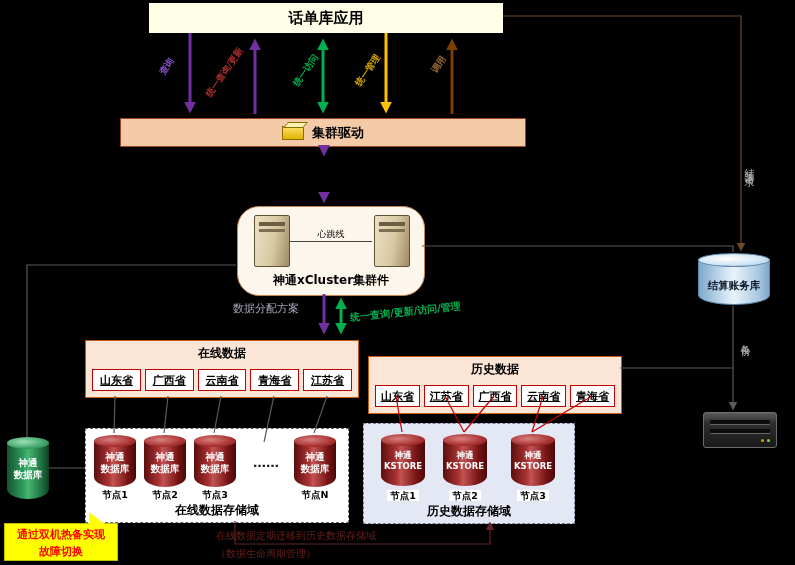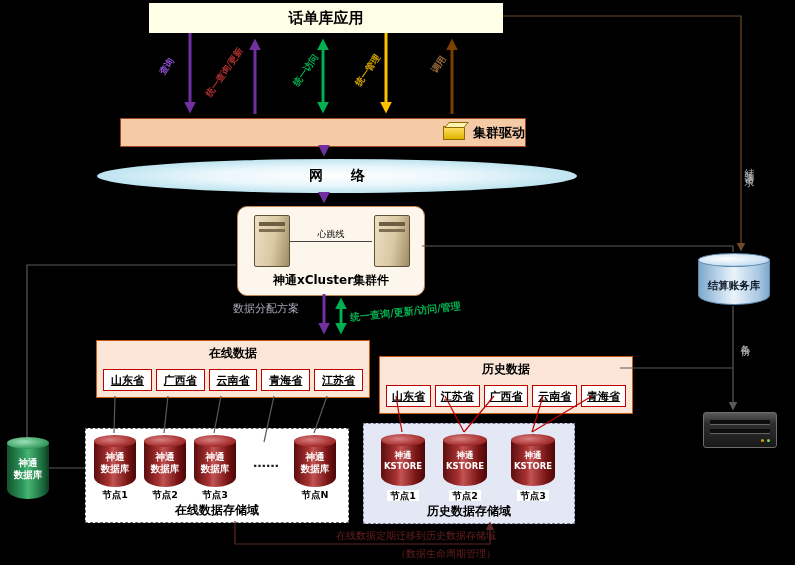--- a/index.html
+++ b/index.html
@@ -19,49 +19,49 @@
   .app-box{left:148px;top:2px;width:354px;height:30px;background:var(--cream);
            border:1px solid #000;display:flex;align-items:center;justify-content:center;
            font-weight:bold;font-size:15px;}
 
   
   .flow-label{font-size:9px;font-weight:bold;white-space:nowrap;transform:rotate(-55deg);}
   .c-f1{color:#8a4fc8}.c-f2{color:#b03030}.c-f3{color:var(--green)}.c-f4{color:#d8a800}.c-f5{color:#9a6a3a}
 
   
   .driver-bar{left:120px;top:118px;width:404px;height:27px;background:var(--bar-bg);
-              border:1px solid var(--bar-border);display:flex;align-items:center;justify-content:flex-end;gap:8px;}
+              border:1px solid var(--bar-border);display:flex;align-items:center;justify-content:center;gap:8px;}
   .driver-title{font-weight:bold;font-size:13px;}
   .cube{width:20px;height:12px;background:linear-gradient(180deg,#ffe066,#e0b400);
         border:1px solid #8a6d00;position:relative;}
   .cube::before{content:"";position:absolute;left:0;top:-5px;width:18px;height:4px;
         background:#fff2b0;border:1px solid #8a6d00;transform:skewX(-40deg);transform-origin:bottom left;}
 
   
   .network{left:97px;top:159px;width:480px;height:34px;border-radius:50%;
            background:radial-gradient(ellipse at center,#ffffff 0%,#e8f6fb 40%,#bfe4f0 70%,#7ec3da 92%,#4c9cb8 100%);
            display:flex;align-items:center;justify-content:center;font-weight:bold;font-size:14px;}
 
   
   .cluster-box{left:237px;top:206px;width:186px;height:88px;background:#FDF6EC;
-               border:1px solid #C08552;border-radius:10px;}
+               border:1px solid #C08552;border-radius:22px;}
   .server{position:absolute;width:34px;height:50px;border-radius:2px;border:1px solid #5f5136;
           background:linear-gradient(100deg,#ece0c4 0%,#d9c9a3 55%,#9c8a62 100%);}
   .server::before{content:"";position:absolute;left:4px;right:4px;top:6px;height:4px;background:#6e5f43;}
   .server::after{content:"";position:absolute;left:4px;right:4px;top:13px;height:3px;background:#7e6f52;}
   .s1{left:16px;top:8px}.s2{left:136px;top:8px}
   .hb-line{position:absolute;left:52px;top:34px;width:82px;border-top:1.5px solid #444;}
   .hb-label{position:absolute;left:0;right:0;top:21px;text-align:center;font-size:9px;}
   .cluster-name{position:absolute;left:0;right:0;bottom:6px;text-align:center;font-weight:bold;font-size:12px;}
 
   .dist-label{left:233px;top:301px;font-size:11px;color:#a8a8bc;}
   .unified-label{left:350px;top:305px;font-size:10px;font-weight:bold;color:var(--green);transform:rotate(-6deg);white-space:nowrap;}
 
   
-  .data-box{height:56px;background:var(--panel-bg);border:1px solid var(--panel-border);margin-left:11px;}
+  .data-box{height:56px;background:var(--panel-bg);border:1px solid var(--panel-border);}
   .data-box .box-title{text-align:center;font-weight:bold;font-size:12px;margin-top:4px;}
   .chips{position:absolute;left:6px;right:6px;bottom:6px;display:flex;gap:4px;}
   .chip{flex:1;height:20px;background:#fff;border:1px solid var(--red);
         display:flex;align-items:center;justify-content:center;font-size:11px;font-weight:700;text-decoration:underline;}
 
   
   .online-domain{left:85px;top:428px;width:262px;height:93px;background:#fff;border:1.5px dashed #666;}
   .history-domain{left:363px;top:423px;width:210px;height:99px;background:var(--hist-domain-bg);border:1px dashed #7a7a9a;}
   .domain-label{position:absolute;left:0;right:0;bottom:3px;text-align:center;font-weight:bold;font-size:12px;}
   .ellipsis{position:absolute;left:150px;top:26px;width:60px;text-align:center;font-size:13px;font-weight:bold;color:#222;}
@@ -94,21 +94,21 @@
            border-bottom:13px solid var(--callout-bg);transform:skewX(25deg);}
 
   
   .vlabel{writing-mode:vertical-rl;letter-spacing:3px;font-size:10px;color:#b8b8b8;}
   .disk{left:703px;top:412px;width:72px;height:34px;border:1px solid #6e6e6e;border-radius:3px;
         background:linear-gradient(180deg,#5a5a5a 0%,#2e2e2e 30%,#191919 100%);}
   .disk .slot{position:absolute;left:6px;right:6px;height:4px;background:#0d0d0d;border-radius:1px;box-shadow:0 1px 0 #666;}
   .disk .led{position:absolute;width:3px;height:3px;border-radius:50%;}
 
   
-  .migration{left:196px;width:300px;text-align:right;color:#6a1f1f;font-size:10px;}
+  .migration{left:216px;width:300px;text-align:left;color:#6a1f1f;font-size:10px;}
 
   
   .connectors{position:absolute;left:0;top:0;z-index:5;pointer-events:none;}
   .stage > .abs, .stage > .data-box, .stage > .cyl{z-index:1;}
   .fP{fill:var(--purple)}.fG{fill:var(--green)}.fY{fill:var(--yellow)}.fB{fill:var(--brown)}
   .fGray{fill:#5a5a5a}.fBr{fill:#6e4a26}.fDr{fill:#5f2424}
   .st-purple{stroke:var(--purple)}.st-green{stroke:var(--green)}.st-yellow{stroke:var(--yellow)}
   .st-brown{stroke:var(--brown)}.st-red{stroke:var(--red)}.st-gray{stroke:#5a5a5a}
   .st-brline{stroke:#6e4a26}.st-dred{stroke:#5f2424}
   .w3{stroke-width:3}.w1{stroke-width:1.2}
@@ -198,23 +198,20 @@
   <div class="abs flow-label c-f2" style="left:196px;top:66px">统一查询/更新</div>
   <div class="abs flow-label c-f3" style="left:288px;top:64px">统一访问</div>
   <div class="abs flow-label c-f4" style="left:350px;top:64px">统一管理</div>
   <div class="abs flow-label c-f5" style="left:430px;top:58px">调用</div>
 
   <div class="abs driver-bar">
     <span class="cube"></span>
     <span class="driver-title">集群驱动</span>
   </div>
 
-  <div class="abs network">
-    <span>网　　络</span>
-  </div>
 
   <div class="abs cluster-box">
     <div class="server s1"></div>
     <div class="server s2"></div>
     <div class="hb-line"></div>
     <div class="hb-label">心跳线</div>
     <div class="cluster-name">神通xCluster集群件</div>
   </div>
 
   <div class="abs dist-label">数据分配方案</div>
@@ -292,20 +289,24 @@
     <div class="node-label" style="left:147px;top:66px"><span>节点3</span></div>
     <div class="domain-label">历史数据存储域</div>
   </div>
 
   <div class="cyl green abs" style="left:7px;top:437px;height:62px">
     <div class="cyl-body"></div>
       <div class="cyl-top"></div>
     <div class="cyl-label" style="top:20px"><span>神通</span><br><span>数据库</span></div>
   </div>
 
+  <div class="abs callout">
+    <span>通过双机热备实现</span><br>
+    <span>故障切换</span>
+  </div>
 
   <div class="abs vlabel" style="left:742px;top:160px">结算请求</div>
   <div class="cyl blue abs" style="left:698px;top:253px">
     <div class="cyl-body"></div>
       <div class="cyl-top"></div>
     <div class="cyl-label">结算账务库</div>
   </div>
   <div class="abs vlabel" style="left:738px;top:336px">备份</div>
   <div class="abs disk">
     <div class="slot" style="top:7px"></div>

